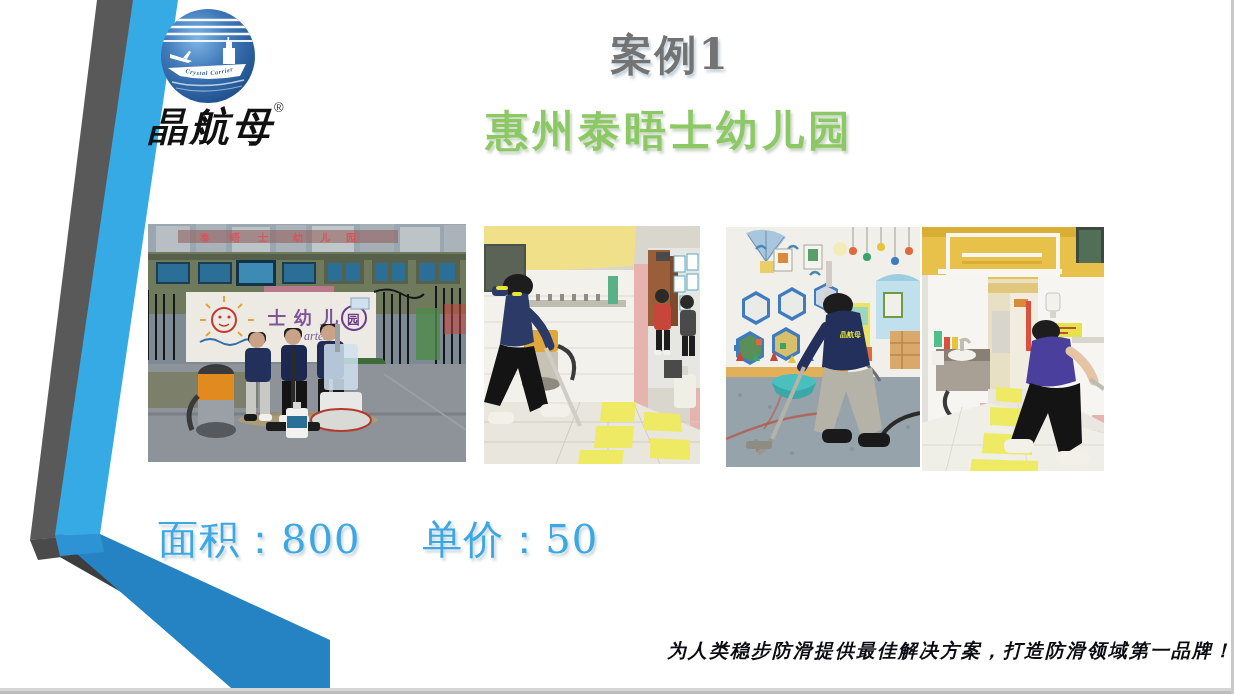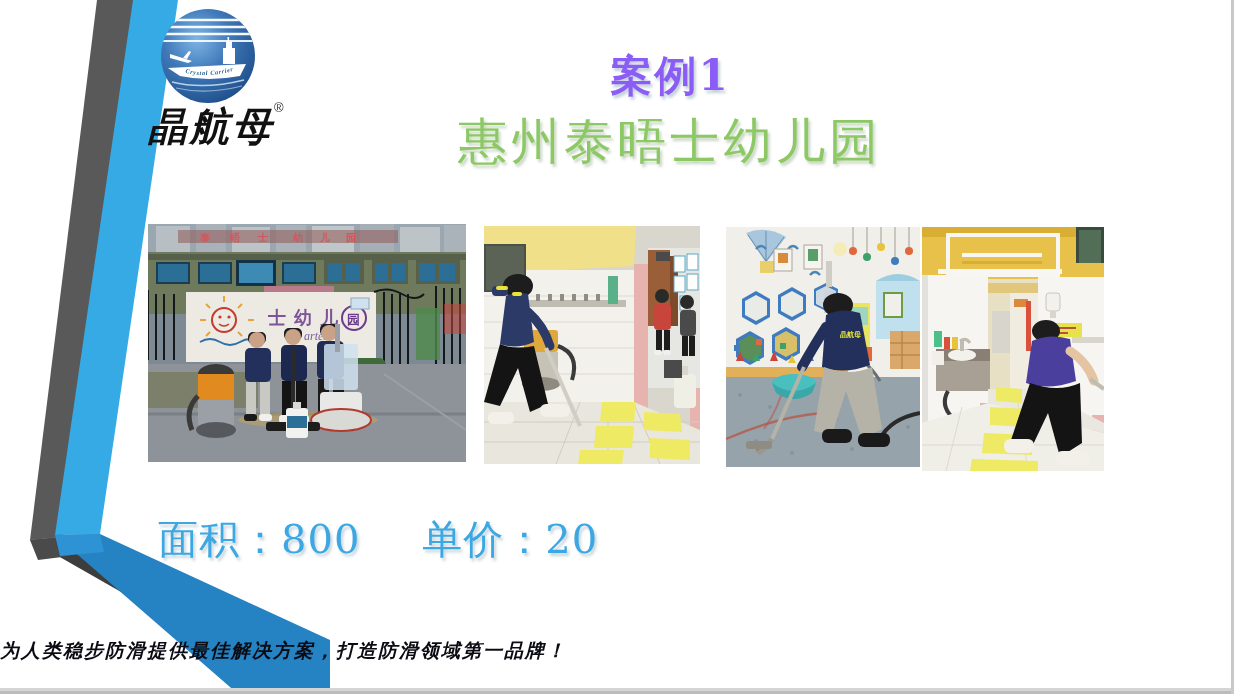--- a/index.html
+++ b/index.html
@@ -22,42 +22,42 @@
   .brand-cn{position:absolute;left:0px;top:94px;width:148px;height:58px;
             font-family:"DejaVu Serif","Liberation Serif",serif;
             font-size:39px;font-weight:700;font-style:italic;color:#111111;
             letter-spacing:3px;white-space:nowrap;line-height:56px;}
   .brand-reg{position:absolute;left:126px;top:96px;font-size:13px;color:#333;
              font-family:"Liberation Sans",sans-serif;}
 
   
   .title-block{position:absolute;left:420px;top:28px;width:500px;text-align:center;}
   .title-1{font-family:"DejaVu Serif","Liberation Serif",serif;
-           font-size:42px;font-weight:700;color:#8b5cf6;line-height:54px;
+           font-size:42px;font-weight:700;color:#737373;line-height:54px;
            letter-spacing:2px;
-           text-shadow:2px 3px 3px rgba(120,150,170,0.45);margin-top:21px;}
+           text-shadow:2px 3px 3px rgba(120,150,170,0.45);}
   .title-2{font-family:"DejaVu Serif","Liberation Serif",serif;
-           font-size:49px;font-weight:400;color:#8cc864;line-height:66px;
-           letter-spacing:4px;margin-top:6px;
+           font-size:42px;font-weight:700;color:#8cc864;line-height:66px;
+           letter-spacing:4px;margin-top:16px;
            text-shadow:2px 3px 3px rgba(130,160,120,0.45);}
 
   
   .photos{position:absolute;left:148px;top:224px;width:960px;height:250px;}
   .photo{position:absolute;overflow:hidden;background:#9aa0a4;}
   .photo svg{display:block;width:100%;height:100%;}
 
   
   .stats{position:absolute;left:158px;top:512px;width:620px;height:62px;
          font-family:"DejaVu Serif","Liberation Serif",serif;
          font-size:40px;color:#3ba7e3;letter-spacing:1px;white-space:nowrap;
          text-shadow:2px 3px 3px rgba(120,150,170,0.42);}
   .stat-gap{display:inline-block;width:62px;}
 
   
-  .footer{position:absolute;left:0;top:638px;width:1234px;text-align:left;
+  .footer{position:absolute;left:0;top:638px;width:1234px;text-align:right;
           font-family:"DejaVu Serif","Liberation Serif",serif;
           font-size:19px;font-weight:700;font-style:italic;color:#0b0b13;
           letter-spacing:2px;}
 </style>
 </head>
 <body>
 
 <div class="slide">
 
   <div class="bands">
@@ -586,21 +586,21 @@
           <path d="M148 124 q18 12 24 30" stroke="#e5c4a4" stroke-width="9" fill="none" stroke-linecap="round"></path>
         </g>
 
         <path d="M168 152 L182 162" stroke="#bfbcb2" stroke-width="4"></path>
       </svg>
     </div>
 
   </div>
 
   <div class="stats">
-    <span>面积：</span><span>800</span><span class="stat-gap"></span><span>单价：</span><span>20</span>
+    <span>面积：</span><span>800</span><span class="stat-gap"></span><span>单价：</span><span>50</span>
   </div>
 
   <div class="footer">为人类稳步防滑提供最佳解决方案，打造防滑领域第一品牌！</div>
 
   <div class="edge-bottom"></div>
   <div class="edge-bottom2"></div>
   <div class="edge-right"></div>
 </div>
 
 </body></html>

